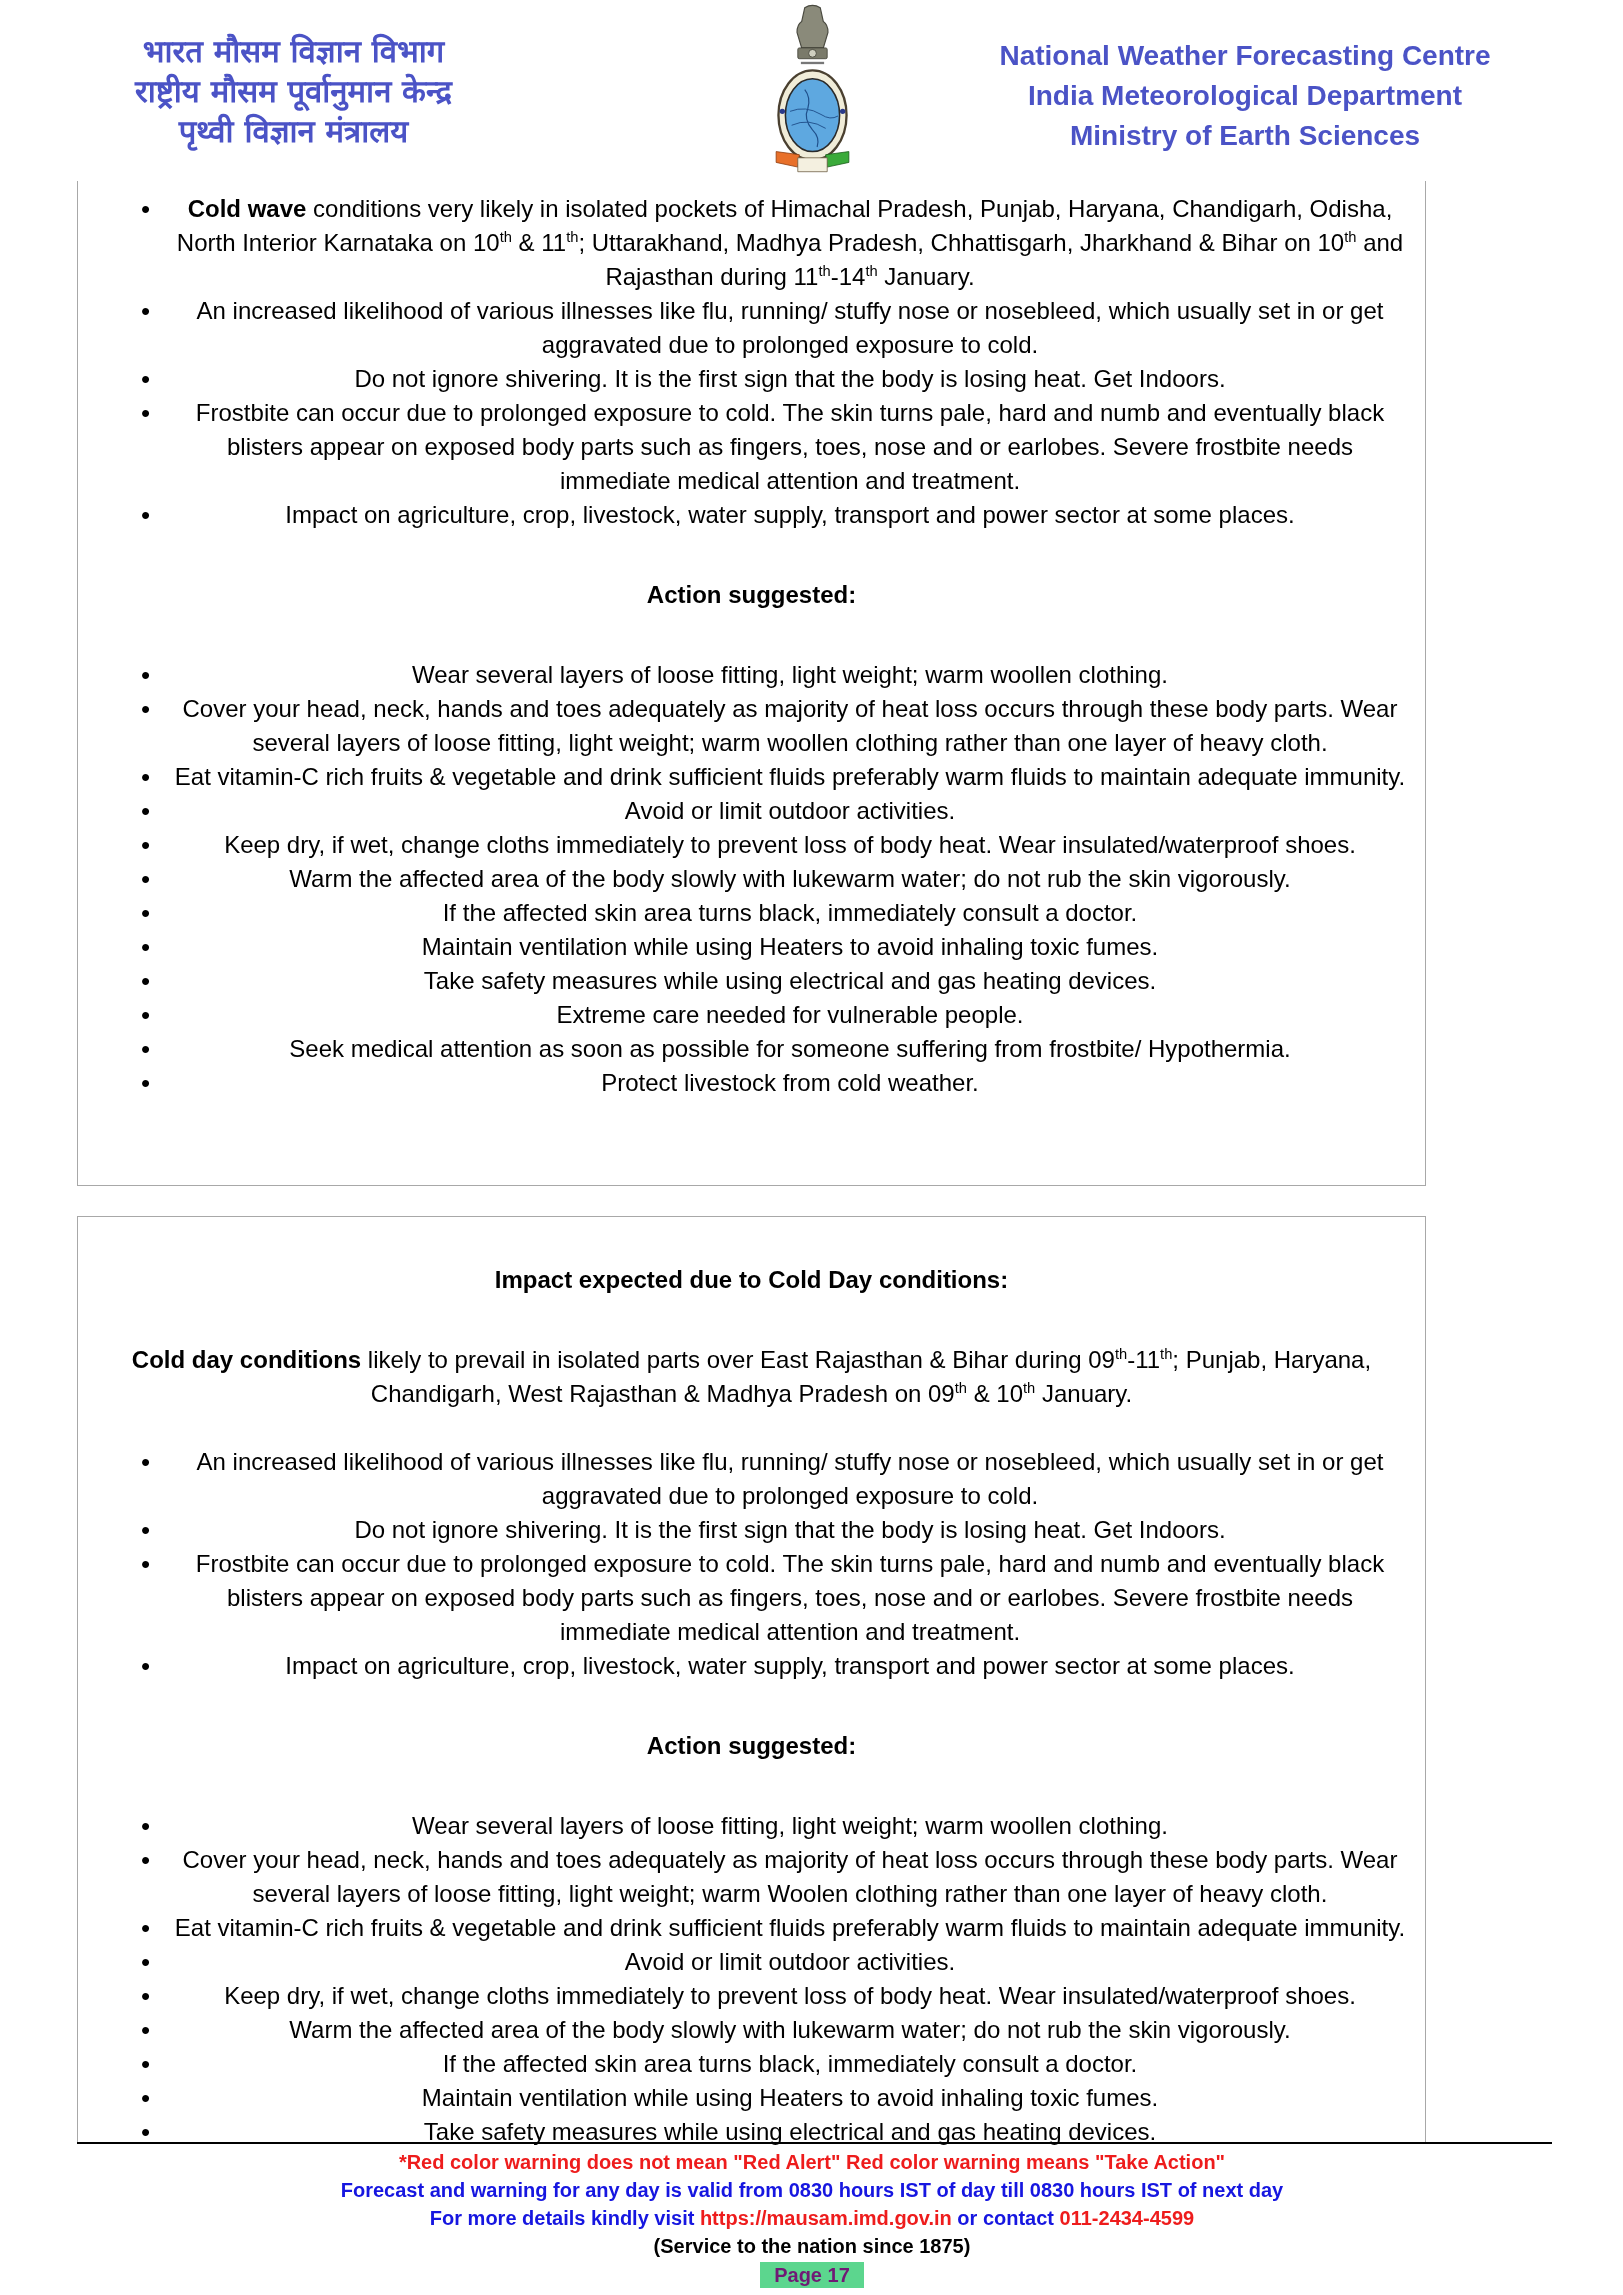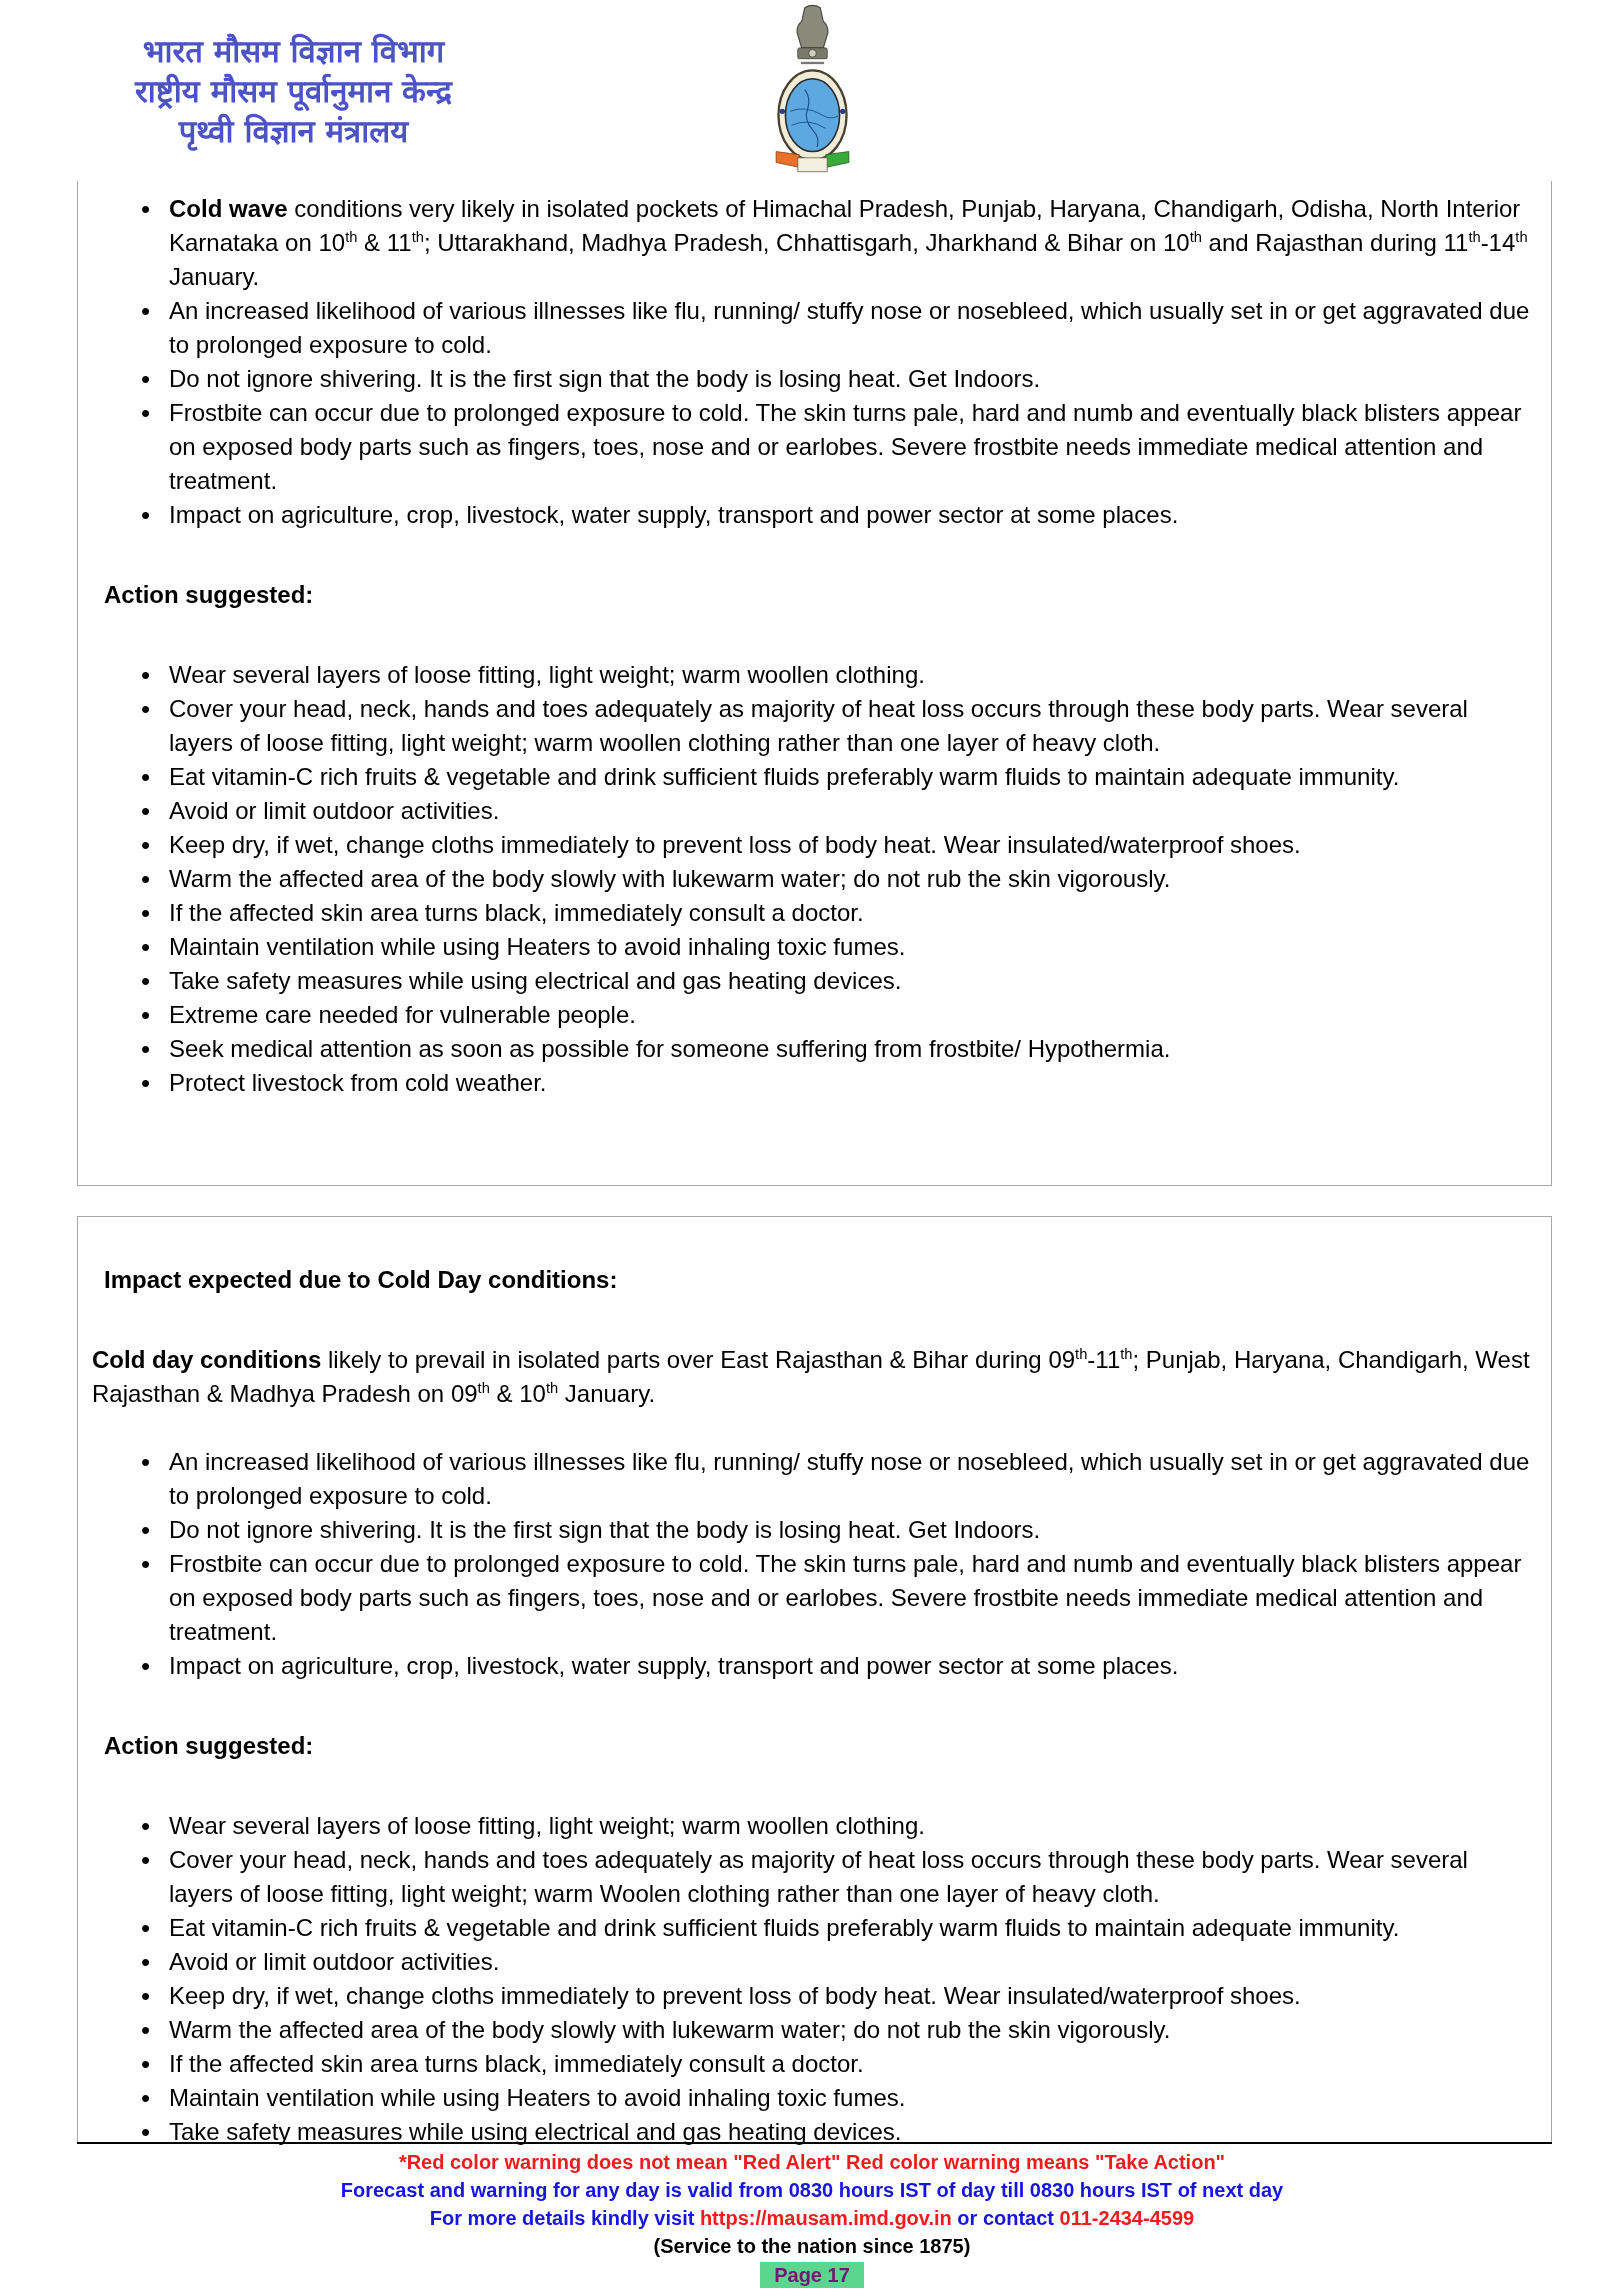--- a/index.html
+++ b/index.html
@@ -47,24 +47,25 @@
     .emblem {
       position: absolute;
       left: 762px; top: 3.1px;
       width: 101px;
       height: 178px;
     }
     
     .box {
       position: absolute;
       left: 77px;
-      width: 1475px;
+      width: 1349px;
       border: 1.5px solid #a8a8a8;
       box-sizing: border-box;
       background: #fff;
+      text-align: center;
     }
     .box1 {
       top: 181px;
       height: 1005px;
       border-top: none;
     }
     .box2 {
       top: 1216px;
       height: 928px;
       border-bottom: none;
@@ -157,20 +158,25 @@
     <path d="M36 140 q20 -8 40 4 q12 8 22 2" fill="none" stroke="#1f4f8a" stroke-width="1.2"></path>
     <path d="M38 158 q22 -10 44 4" fill="none" stroke="#1f4f8a" stroke-width="1.2"></path>
     <circle cx="26" cy="140" r="3.5" fill="#2a3a8a"></circle>
     <circle cx="104" cy="140" r="3.5" fill="#2a3a8a"></circle>
 
     <path d="M18 192 l30 4 l-2 16 l-28 -6 z" fill="#e8702a" stroke="#8a3a10"></path>
     <path d="M112 192 l-30 4 l2 16 l28 -6 z" fill="#3aaa3a" stroke="#1a5a1a"></path>
     <path d="M46 200 h38 v18 h-38 z" fill="#f4f0e0" stroke="#6a5a40"></path>
   </svg>
 
+  <div class="en-block">
+    <div>National Weather Forecasting Centre</div>
+    <div>India Meteorological Department</div>
+    <div>Ministry of Earth Sciences</div>
+  </div>
 </div>
 
 <div class="box box1">
   <div class="content">
     <ul class="bullets">
       <li>
         <b>Cold wave</b><span> conditions very likely in isolated pockets of Himachal Pradesh, Punjab, Haryana, Chandigarh, Odisha, North Interior Karnataka on 10</span><sup>th</sup><span> &amp; 11</span><sup>th</sup><span>; Uttarakhand, Madhya Pradesh, Chhattisgarh, Jharkhand &amp; Bihar on 10</span><sup>th</sup><span> and Rajasthan during 11</span><sup>th</sup><span>-14</span><sup>th</sup><span> January.</span>
       </li>
       <li> An increased likelihood of various illnesses like flu, running/ stuffy nose or nosebleed, which usually set in or get aggravated due to prolonged exposure to cold.</li>
       <li>Do not ignore shivering. It is the first sign that the body is losing heat. Get Indoors.</li>

